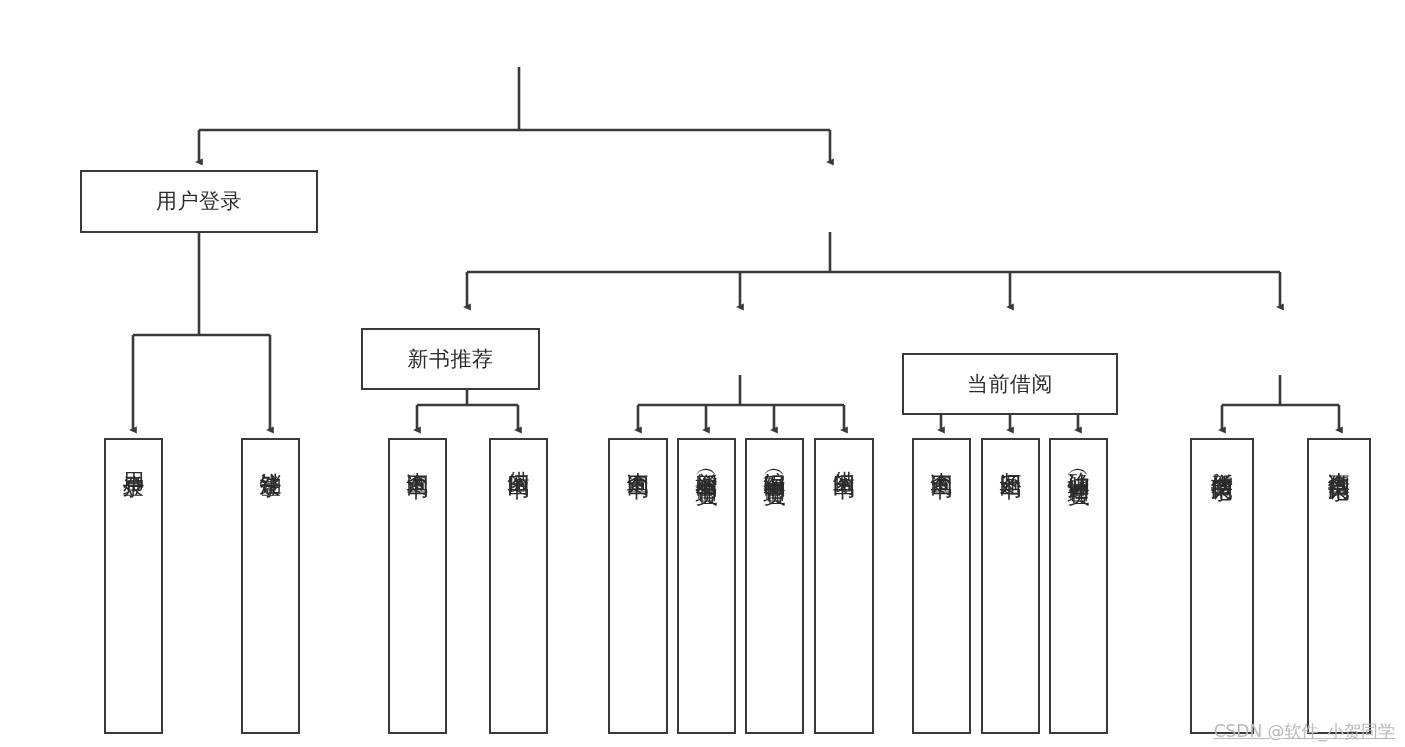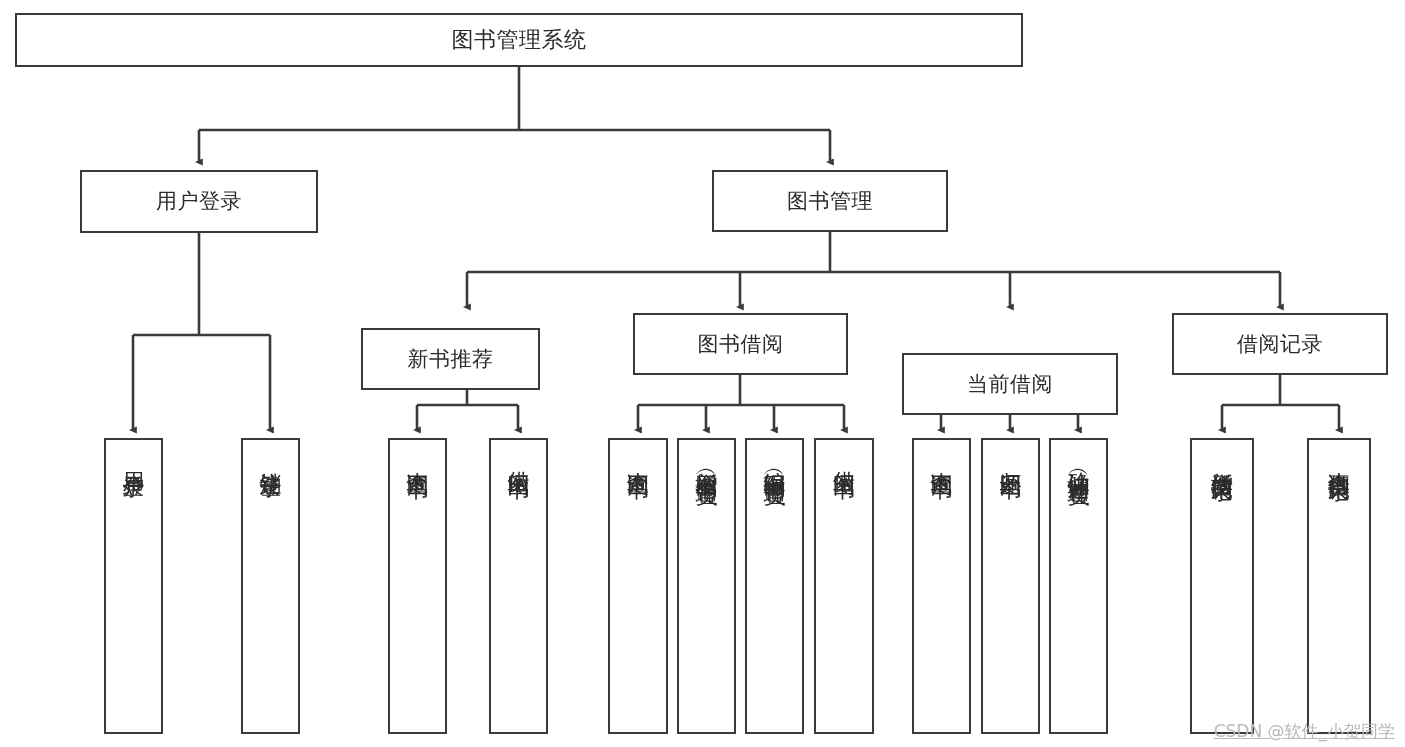--- a/index.html
+++ b/index.html
@@ -121,42 +121,30 @@
       <path d="M1010,405 L1010,430" marker-end="url(#arrow)"></path>
       <path d="M1078,405 L1078,430" marker-end="url(#arrow)"></path>
 
       <path d="M1280,375 L1280,405"></path>
       <path d="M1222,405 L1339,405"></path>
       <path d="M1222,405 L1222,430" marker-end="url(#arrow)"></path>
       <path d="M1339,405 L1339,430" marker-end="url(#arrow)"></path>
     </g>
   </svg>
 
-  <div class="node horiz root" style="left:15px; top:13px; width:1008px; height:54px;">
-    <span class="lbl">图书管理系统</span>
-  </div>
 
   <div class="node horiz" style="left:80px; top:170px; width:238px; height:63px;">
     <span class="lbl">用户登录</span>
-  </div>
-  <div class="node horiz" style="left:712px; top:170px; width:236px; height:62px;">
-    <span class="lbl">图书管理</span>
   </div>
 
   <div class="node horiz" style="left:361px; top:328px; width:179px; height:62px;">
     <span class="lbl">新书推荐</span>
   </div>
-  <div class="node horiz" style="left:633px; top:313px; width:215px; height:62px;">
-    <span class="lbl">图书借阅</span>
-  </div>
   <div class="node horiz" style="left:902px; top:313px; width:216px; height:62px;margin-top:40px;">
     <span class="lbl">当前借阅</span>
-  </div>
-  <div class="node horiz" style="left:1172px; top:313px; width:216px; height:62px;">
-    <span class="lbl">借阅记录</span>
   </div>
 
   <div class="node vert" style="left:104px; top:438px; width:59px; height:296px;">
     <span class="lbl">用户登录</span>
   </div>
   <div class="node vert" style="left:241px; top:438px; width:59px; height:296px;">
     <span class="lbl">注销登录</span>
   </div>
 
   <div class="node vert" style="left:388px; top:438px; width:59px; height:296px;">

